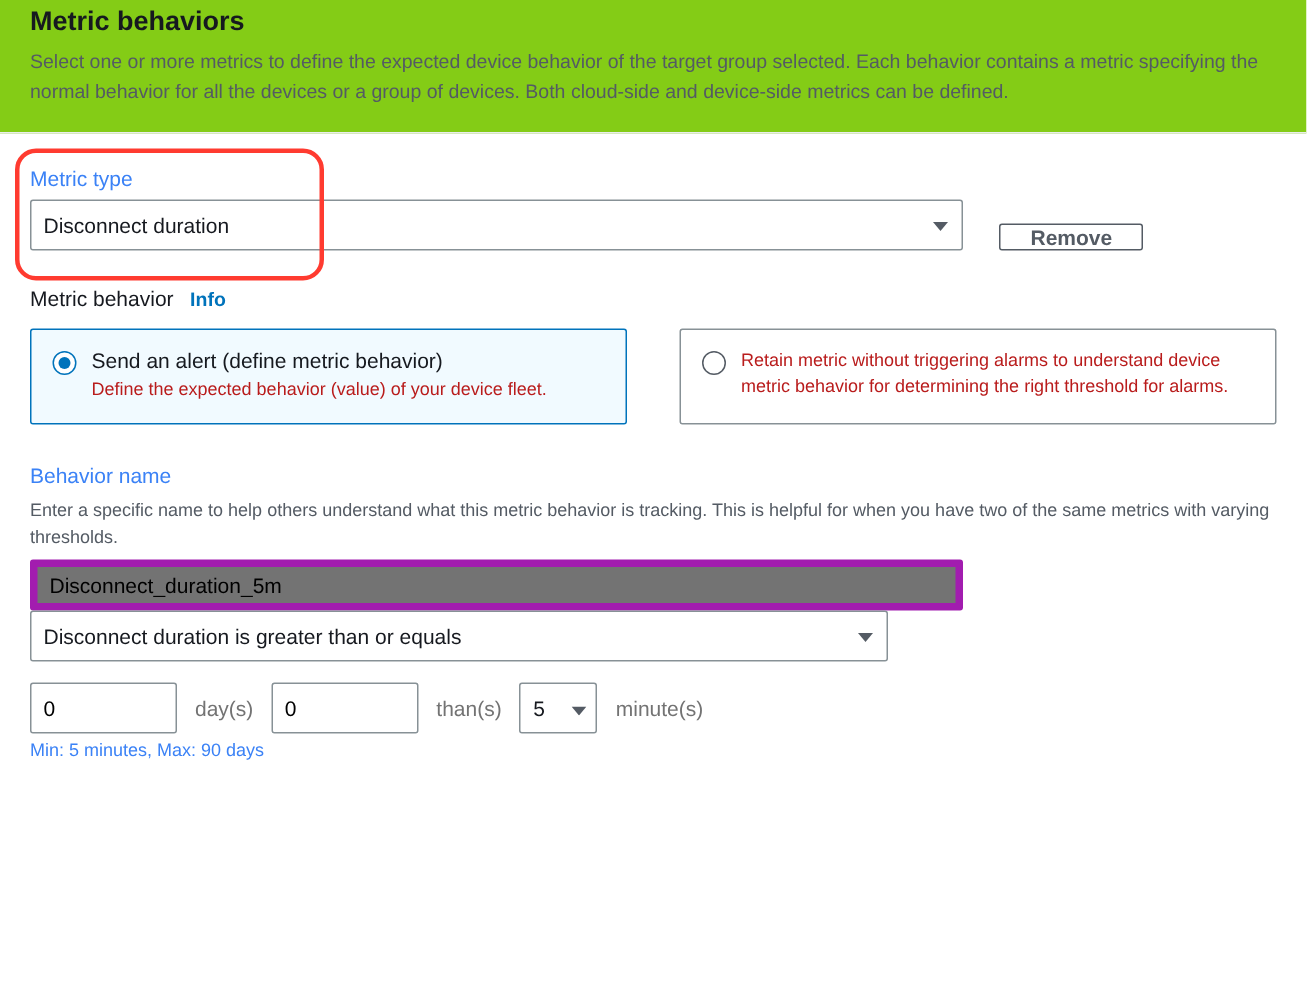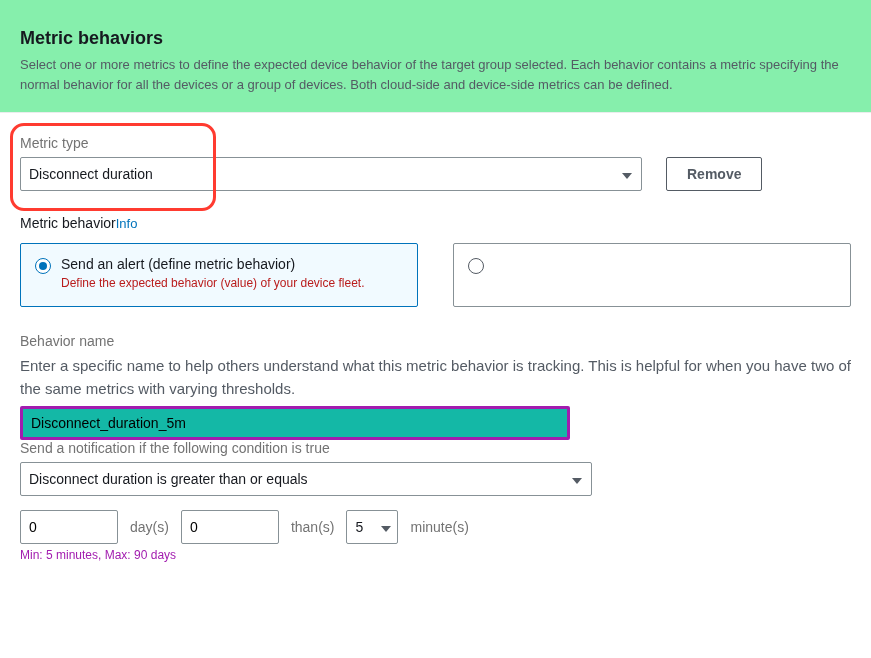--- a/index.html
+++ b/index.html
@@ -7,22 +7,22 @@
       margin: 0;
       padding: 0;
     }
     body {
       font-family: "Amazon Ember", "Helvetica Neue", Arial, sans-serif;
       background: #ffffff;
       color: #16191f;
       width: 871px;
     }
     .header-section {
-      background: #86efac;
-      padding: 28px 20px 18px 20px;
+      background: #84cc16;
+      padding: 4px 20px 18px 20px;
       border-bottom: 1px solid #eaeded;
     }
     .header-title {
       font-size: 18px;
       font-weight: 700;
       color: #16191f;
       margin-bottom: 6px;
     }
     .header-desc {
       font-size: 13px;
@@ -34,21 +34,21 @@
     }
     .annotation-box {
       position: absolute;
       border: 3px solid #ff3b30;
       border-radius: 14px;
       pointer-events: none;
       z-index: 10;
     }
     .field-label {
       font-size: 14px;
-      color: #737373;
+      color: #3b82f6;
       margin-bottom: 6px;
       display: block;
     }
     .metric-type-row {
       display: flex;
       gap: 24px;
       align-items: flex-end;
       margin-bottom: 24px;
       position: relative;
     }
@@ -73,44 +73,44 @@
       cursor: pointer;
     }
     .select-caret {
       position: absolute;
       right: 10px;
       top: 50%;
       transform: translateY(-50%);
       pointer-events: none;
     }
     .btn {
-      height: 34px;
+      height: 18px;
       padding: 0 20px;
       border: 1px solid #545b64;
       background: #ffffff;
       border-radius: 2px;
       font-size: 14px;
       font-weight: 700;
       color: #545b64;
       cursor: pointer;
     }
     .section-label-row {
       display: flex;
       align-items: baseline;
-      gap: 0;
+      gap: 11px;
       margin-bottom: 12px;
     }
     .section-label {
       font-size: 14px;
       color: #16191f;
     }
     .info-link {
       font-size: 13px;
       color: #0073bb;
-      font-weight: 400;
+      font-weight: 700;
       cursor: pointer;
       text-align: center;
     }
     .radio-row {
       display: flex;
       gap: 35px;
       margin-bottom: 26px;
     }
     .radio-card {
       flex: 1;
@@ -152,33 +152,33 @@
       font-size: 14px;
       color: #16191f;
       margin-bottom: 3px;
     }
     .radio-desc {
       font-size: 12px;
       color: #b91c1c;
       line-height: 1.45;
     }
     .help-text {
-      font-size: 15px;
+      font-size: 12px;
       color: #545b64;
       line-height: 1.5;
       margin-bottom: 6px;
     }
     .text-input {
-      width: 550px;
+      width: 622px;
       height: 34px;
-      border: 3px solid #a21caf;
+      border: 5px solid #a21caf;
       border-radius: 2px;
       padding: 0 8px;
       font-size: 14px;
-      background: #14b8a6;
+      background: #737373;
     }
     .field-block {
     }
     .condition-select {
       width: 572px;
       position: relative;
     }
     .time-row {
       display: flex;
       align-items: center;
@@ -206,21 +206,21 @@
       display: flex;
       align-items: center;
       cursor: pointer;
     }
     .unit-label {
       font-size: 14px;
       color: #737373;
     }
     .min-max {
       font-size: 12px;
-      color: #a21caf;
+      color: #3b82f6;
       margin-top: 4px;
     }
     svg.caret {
       width: 10px;
       height: 6px;
     }
   </style>
 </head>
 <body>
 
@@ -258,32 +258,32 @@
     <div class="radio-card selected">
       <div class="radio-dot"></div>
       <div>
         <div class="radio-title">Send an alert (define metric behavior)</div>
         <div class="radio-desc">Define the expected behavior (value) of your device fleet.</div>
       </div>
     </div>
     <div class="radio-card">
       <div class="radio-dot"></div>
       <div>
+        <div class="radio-desc">Retain metric without triggering alarms to understand device metric behavior for determining the right threshold for alarms.</div>
       </div>
     </div>
   </div>
 
   <div class="field-block">
     <label class="field-label">Behavior name</label>
     <div class="help-text">Enter a specific name to help others understand what this metric behavior is tracking. This is helpful for when you have two of the same metrics with varying thresholds.</div>
     <input type="text" class="text-input" value="Disconnect_duration_5m" style="">
   </div>
 
   <div class="field-block">
-    <label class="field-label">Send a notification if the following condition is true</label>
     <div class="condition-select">
       <div class="select-input">
         <span>Disconnect duration is greater than or equals</span>
       </div>
       <span class="select-caret">
         <svg class="caret" viewBox="0 0 10 6">
             <path d="M0 0 L5 6 L10 0 Z" fill="#545b64"></path>
           </svg>
       </span>
     </div>

